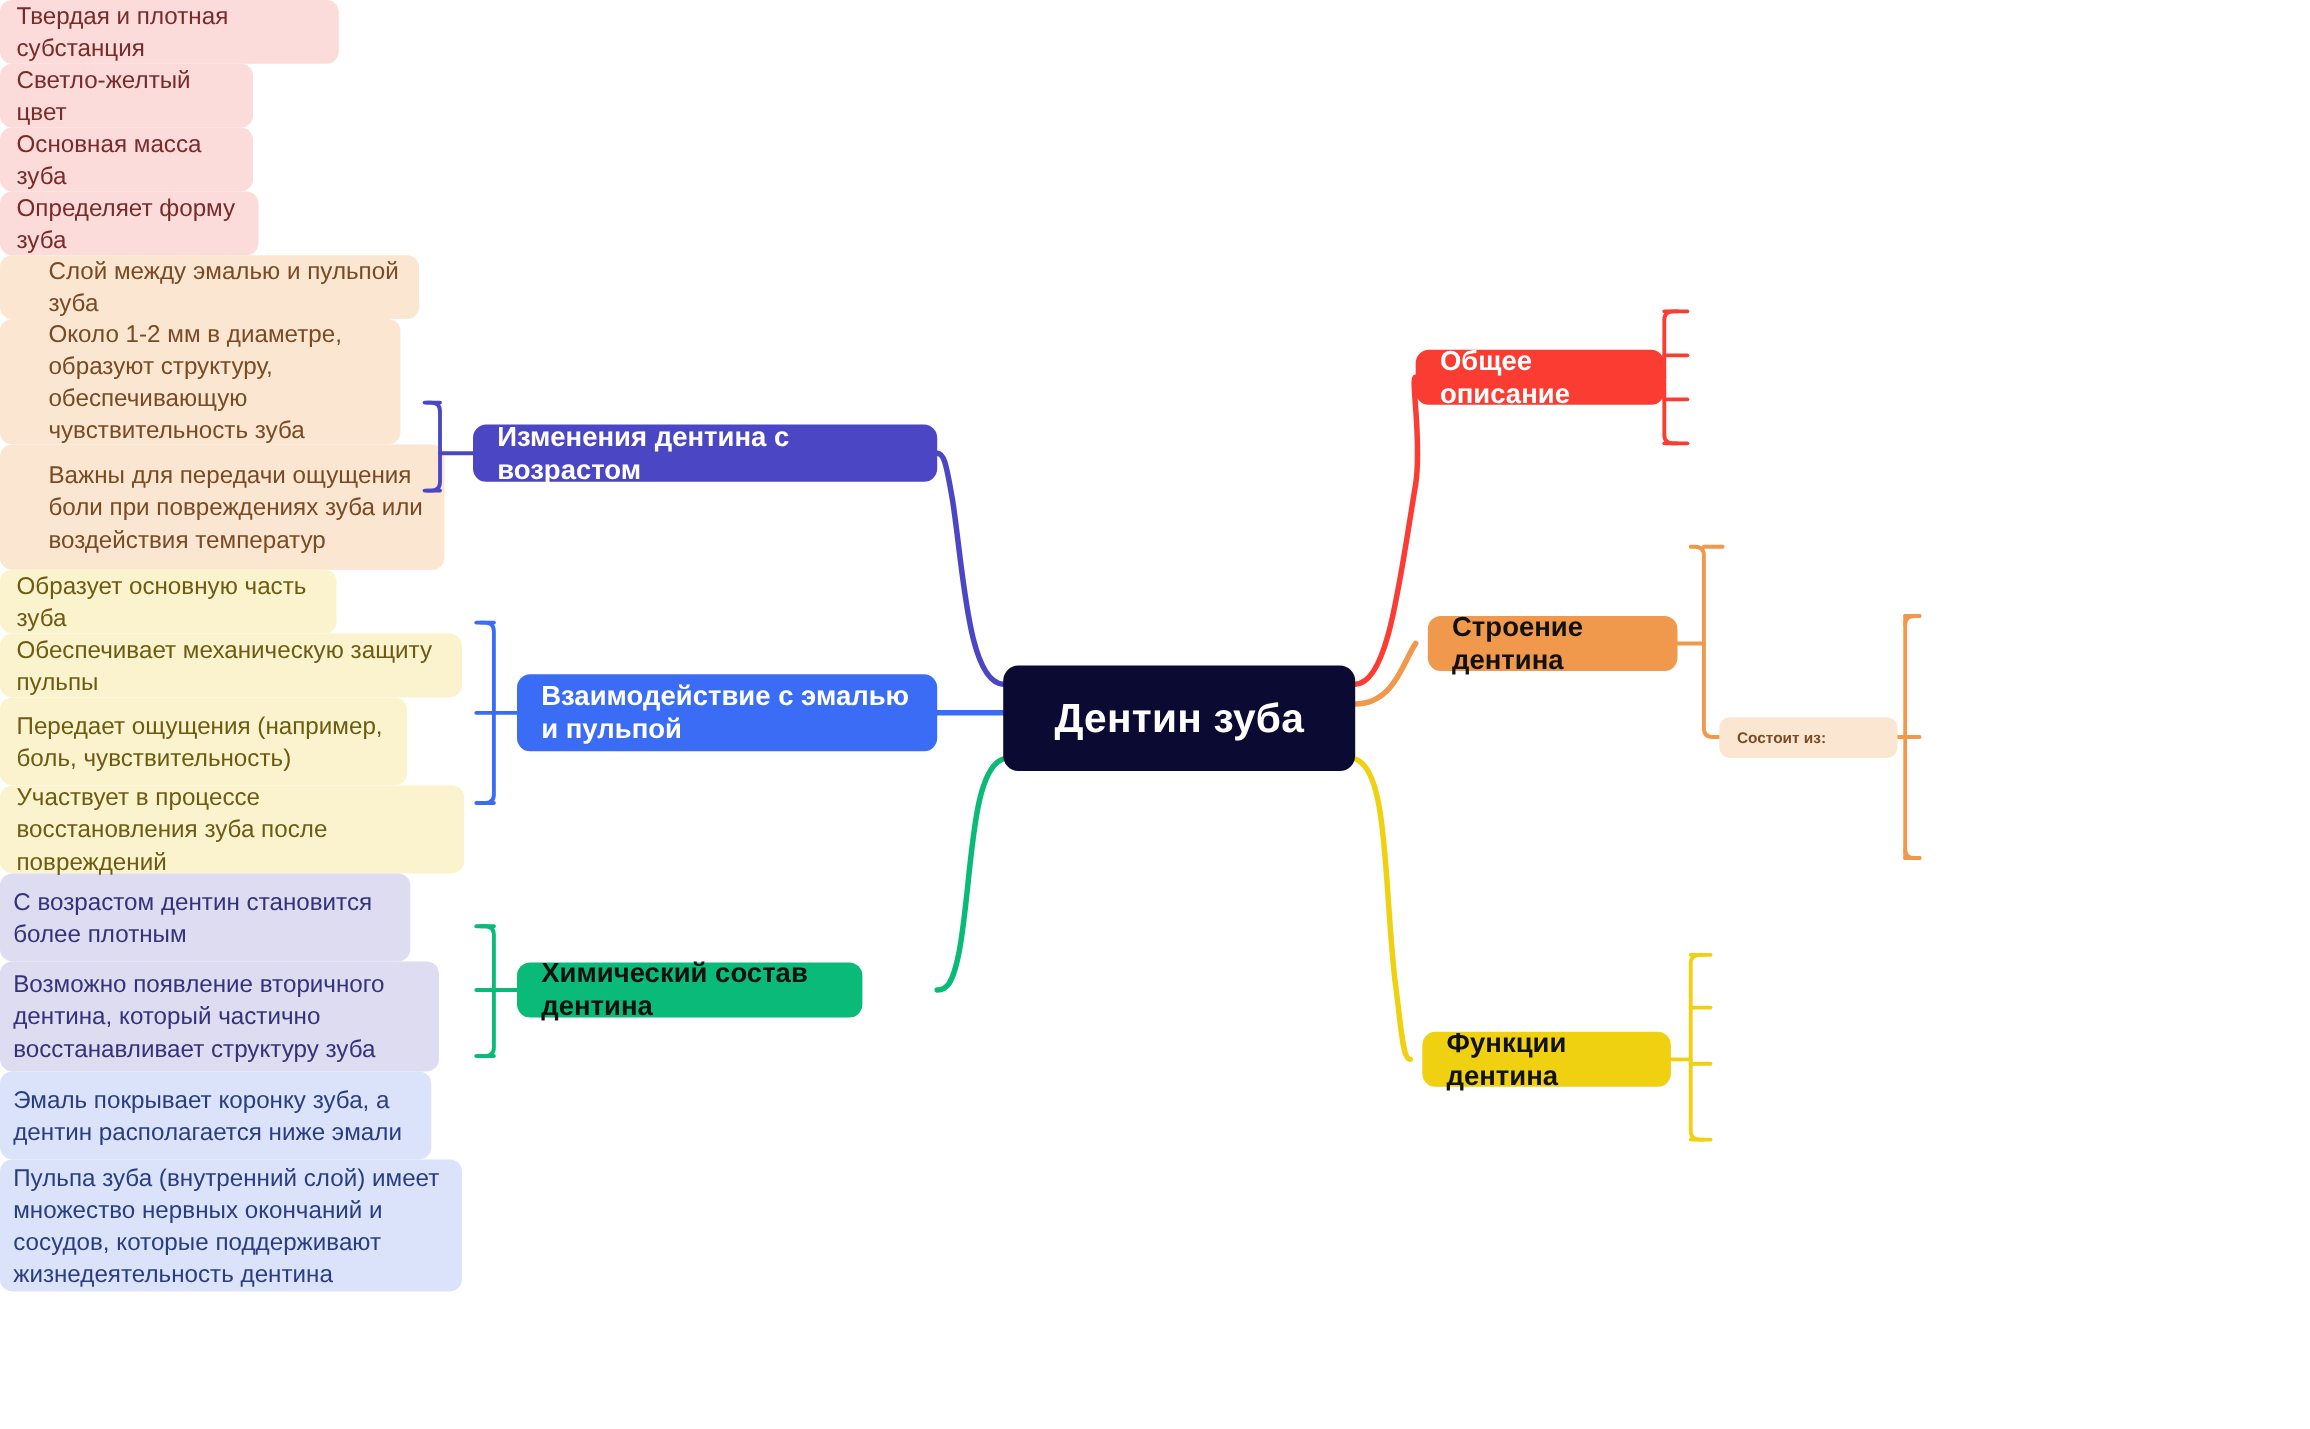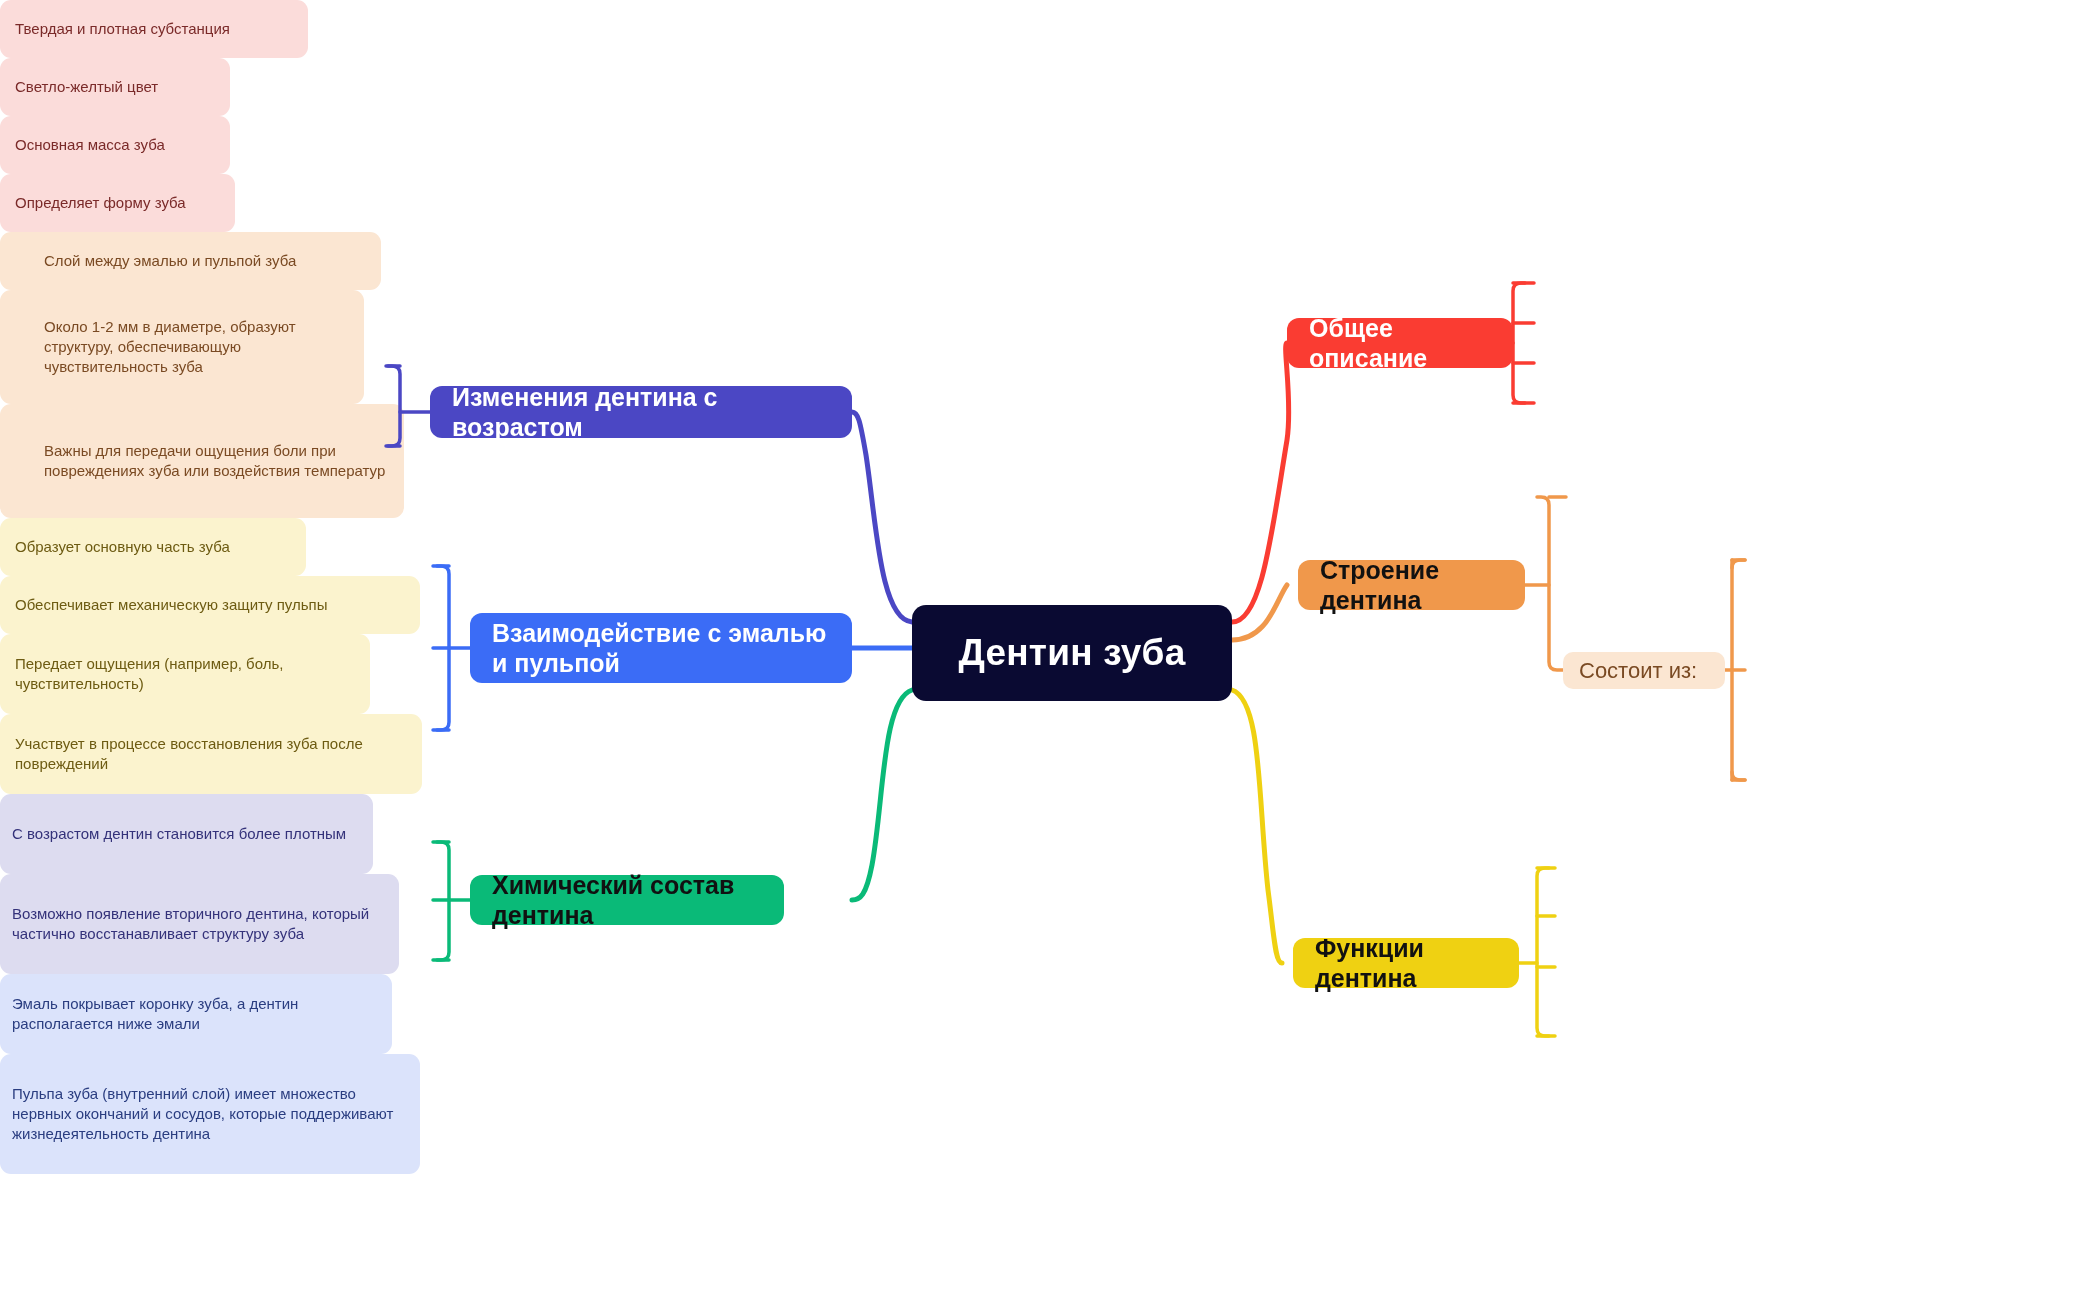--- a/index.html
+++ b/index.html
@@ -37,29 +37,29 @@
 
   .b-red   {background:#fa3c32;color:#ffffff;}
   .b-orange{background:#f0984b;color:#111111;}
   .b-yellow{background:#efd112;color:#111111;}
   .b-green {background:#0aba78;color:#111111;}
   .b-blue  {background:#3b6cf6;color:#ffffff;}
   .b-indigo{background:#4b47c4;color:#ffffff;}
 
   
   .mid{
-    border-radius:10px;font-size:22px;font-weight:400;
+    border-radius:10px;font-size:14px;font-weight:700;
     padding:12px 16px;line-height:1.25;
   }
   .m-orange{background:#fbe6d2;color:#7a4a23;}
 
   
   .leaf{
     border-radius:11px;
-    font-size:15px;font-weight:400;
+    font-size:22px;font-weight:400;
     padding:9px 15px;
     line-height:1.33;
     display:flex;align-items:center;
   }
   .leaf.rt{text-align:left;justify-content:flex-start;}
   .leaf.lt{text-align:left;justify-content:flex-start;padding-left:12px;}
 
   .l-red   {background:#fbdcda;color:#7a2a29;}
   .l-orange{background:#fbe6d2;color:#7a4a23;padding-left:44px;}
   .l-yellow{background:#fbf3ce;color:#6d5b12;}

